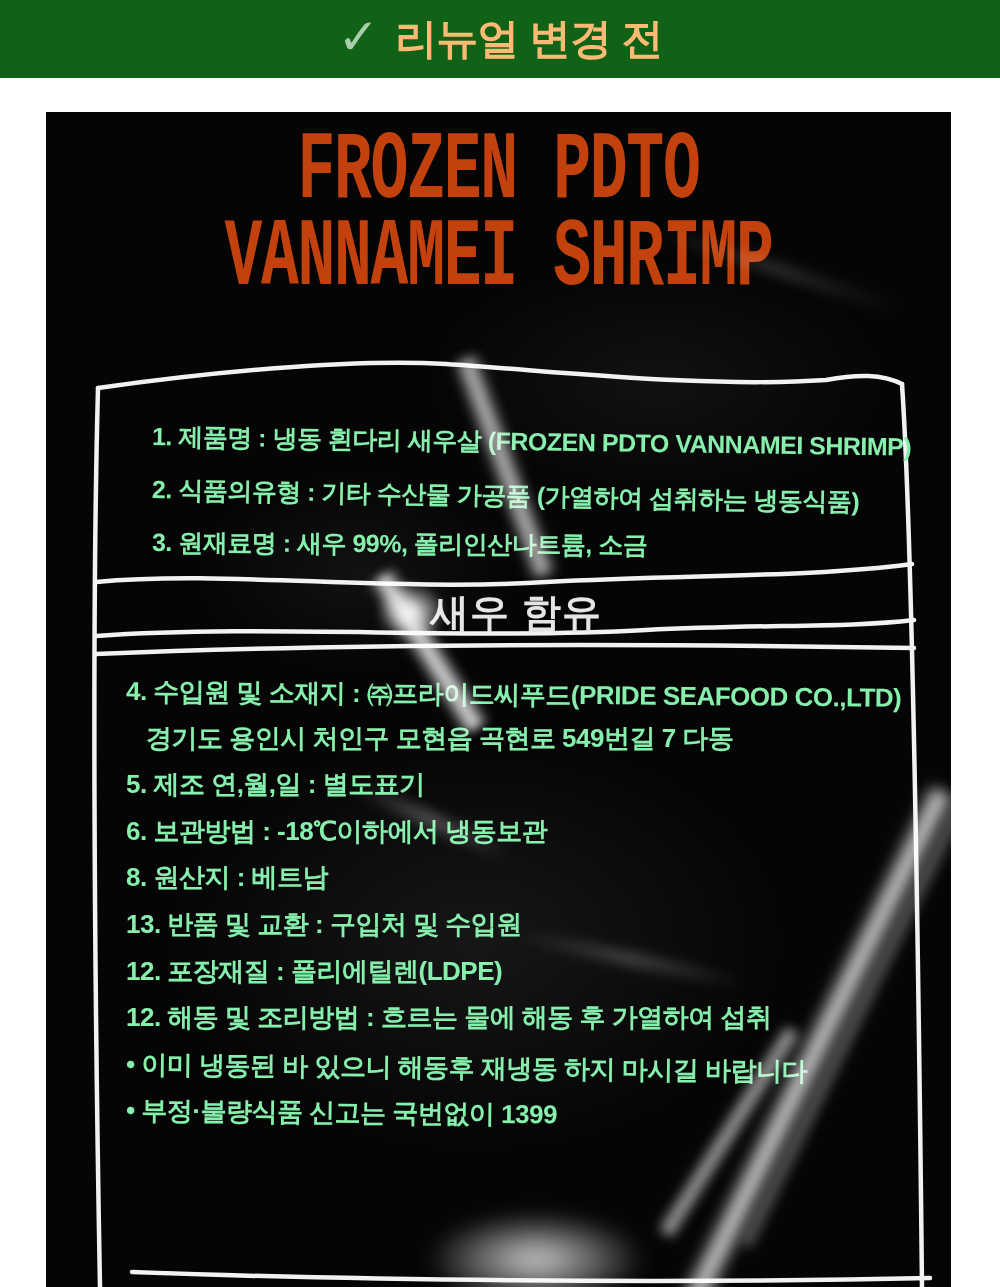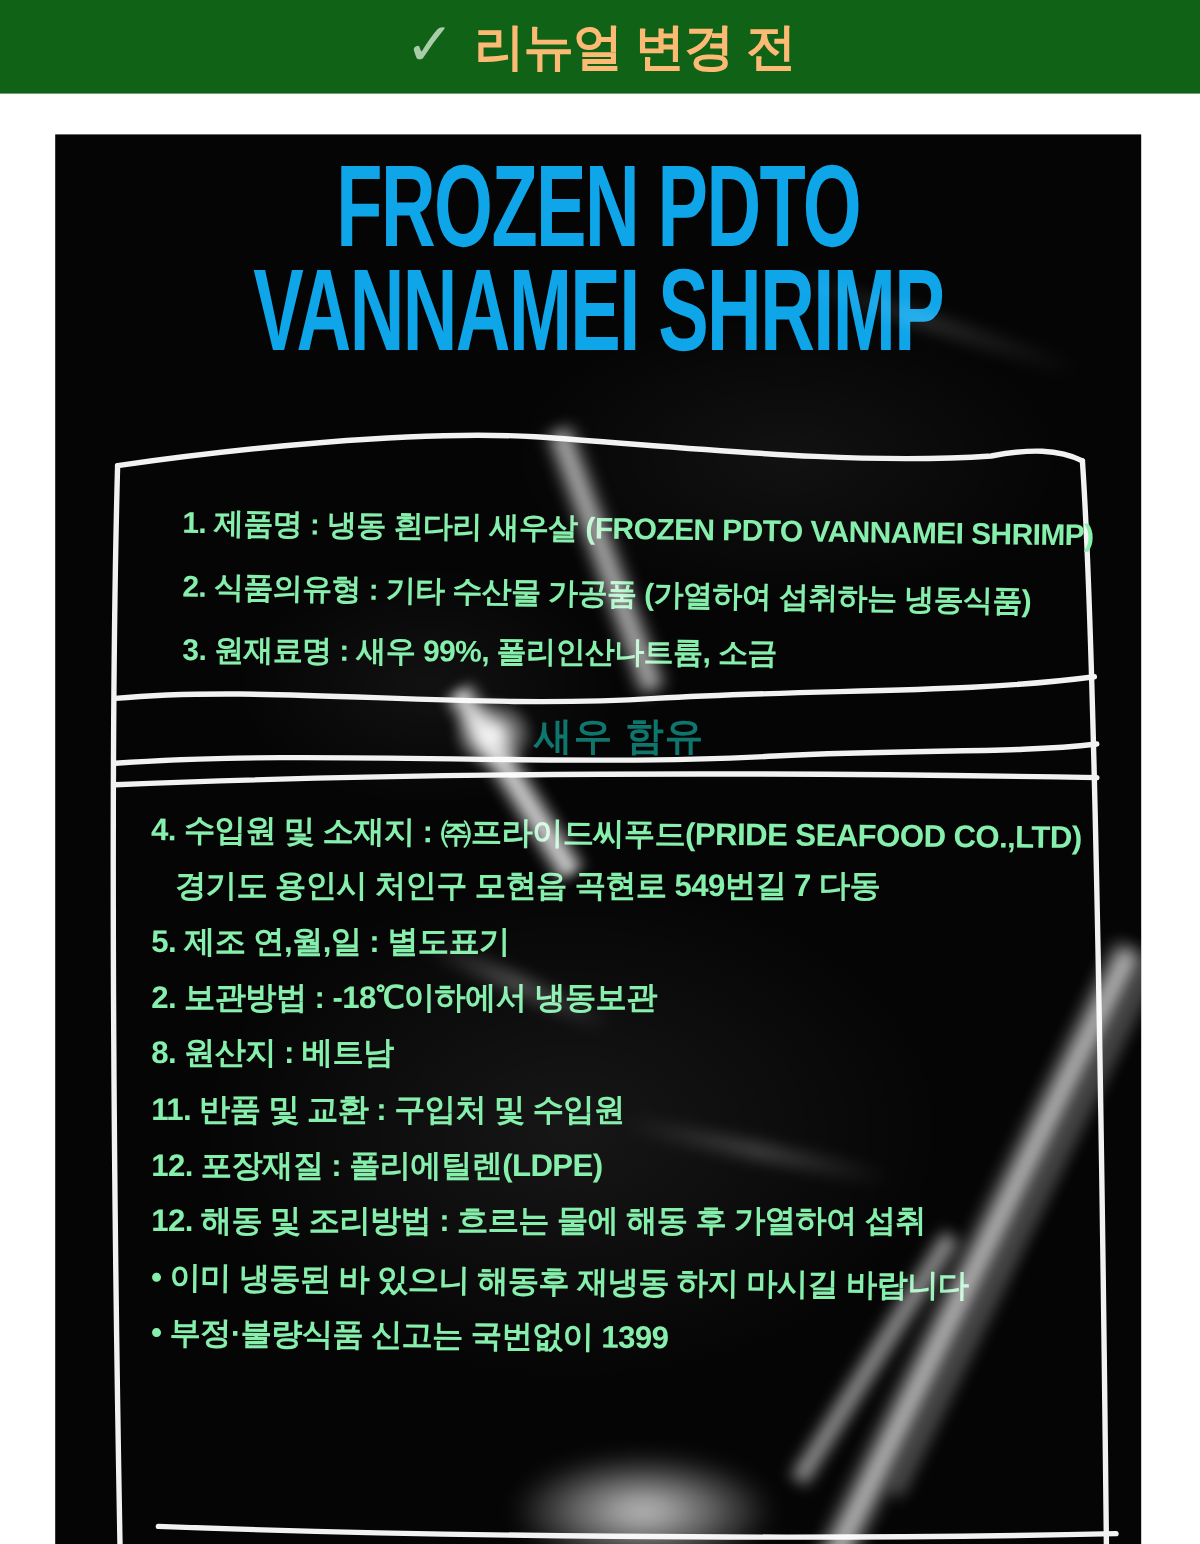--- a/index.html
+++ b/index.html
@@ -18,35 +18,35 @@
   .photo{
     position:absolute;left:46px;top:112px;width:905px;height:1175px;
     background:#050505;overflow:hidden;
   }
   .sheen{position:absolute;border-radius:50%;pointer-events:none;}
   .sheen.s1{left:380px;top:150px;width:460px;height:240px;background:radial-gradient(closest-side,rgba(255,255,255,.05),rgba(255,255,255,0));}
   .sheen.s2{left:120px;top:620px;width:620px;height:420px;background:radial-gradient(closest-side,rgba(255,255,255,.07),rgba(255,255,255,0));}
   .sheen.s3{left:150px;top:360px;width:320px;height:200px;background:radial-gradient(closest-side,rgba(255,255,255,.05),rgba(255,255,255,0));}
   .pkg-title{
     position:absolute;left:0;top:16px;width:905px;margin:0;text-align:center;
-    color:#0ea5e9;font-weight:700;font-size:97px;line-height:87px;letter-spacing:-2px;
+    color:#c2410c;font-weight:700;font-size:97px;line-height:87px;letter-spacing:-2px;font-family:Liberation Mono, monospace;
   }
   .pkg-title .tline{display:block;transform:scaleX(.65);}
   .borders{position:absolute;left:0;top:0;pointer-events:none;}
   
   .rows{position:absolute;color:#86efac;font-weight:700;white-space:nowrap;}
   .rows .row{display:block;transform-origin:left center;}
   .box1{left:106px;top:298px;width:780px;font-size:25px;letter-spacing:-0.5px;}
   .box1 .row{line-height:53px;height:53px;}
   .box1 .r1{transform:rotate(0.8deg);}
   .box1 .r2{transform:rotate(1.0deg);}
   .box1 .r3{transform:rotate(0.3deg);}
   .band-label{
     position:absolute;left:340px;top:479px;width:260px;height:44px;line-height:44px;
-    text-align:center;color:#0f766e;font-weight:700;font-size:32px;letter-spacing:1px;
+    text-align:center;color:#e5e5e5;font-weight:700;font-size:39px;letter-spacing:1px;
   }
   .box2{left:80px;top:556px;width:810px;font-size:26px;letter-spacing:-0.5px;}
   .box2 .row{line-height:46.6px;height:46.6px;}
   .box2 .indent{padding-left:20px;}
   .box2 .r1{transform:rotate(0.5deg);}
   .box2 .r12,.box2 .r13{transform:rotate(0.6deg);}
   
   .glare{position:absolute;pointer-events:none;}
   .streak{background:linear-gradient(90deg,rgba(255,255,255,0) 0%,rgba(255,255,255,.95) 50%,rgba(255,255,255,0) 100%);filter:blur(6px);}
   .g1{left:444px;top:240px;width:30px;height:230px;transform:rotate(-20deg);opacity:.85;}
@@ -98,23 +98,23 @@
       <span class="row r2">2. 식품의유형 : 기타 수산물 가공품 (가열하여 섭취하는 냉동식품)</span>
       <span class="row r3">3. 원재료명 : 새우 99%, 폴리인산나트륨, 소금</span>
     </div>
 
     <div class="band-label">새우 함유</div>
 
     <div class="rows box2">
       <span class="row r1">4. 수입원 및 소재지 : ㈜프라이드씨푸드(PRIDE SEAFOOD CO.,LTD)</span>
       <span class="row r3 indent">경기도 용인시 처인구 모현읍 곡현로 549번길 7 다동</span>
       <span class="row r4">5. 제조 연,월,일 : 별도표기</span>
-      <span class="row r6">2. 보관방법 : -18℃이하에서 냉동보관</span>
+      <span class="row r6">6. 보관방법 : -18℃이하에서 냉동보관</span>
       <span class="row r8">8. 원산지 : 베트남</span>
-      <span class="row r9">11. 반품 및 교환 : 구입처 및 수입원</span>
+      <span class="row r9">13. 반품 및 교환 : 구입처 및 수입원</span>
       <span class="row r10">12. 포장재질 : 폴리에틸렌(LDPE)</span>
       <span class="row r11">12. 해동 및 조리방법 : 흐르는 물에 해동 후 가열하여 섭취</span>
       <span class="row r12">• 이미 냉동된 바 있으니 해동후 재냉동 하지 마시길 바랍니다</span>
       <span class="row r13">• 부정·불량식품 신고는 국번없이 1399</span>
     </div>
 
     <div class="glare streak g1"></div>
     <div class="glare streak g2"></div>
     <div class="glare g2b"></div>
     <div class="glare streak g3"></div>

